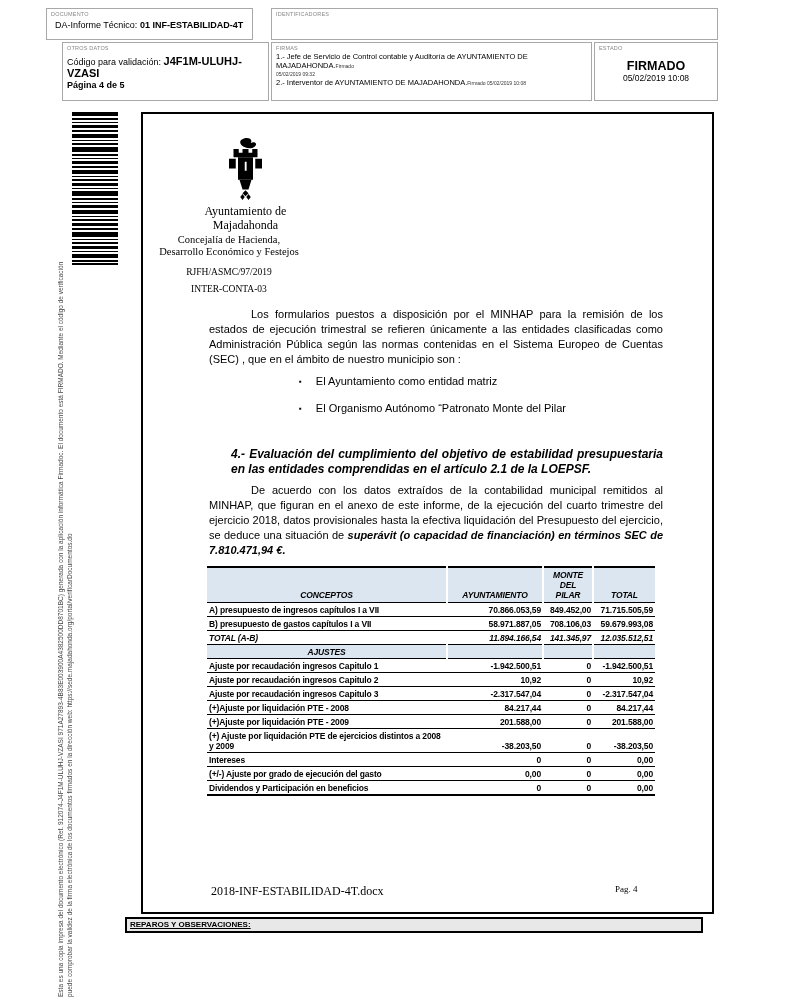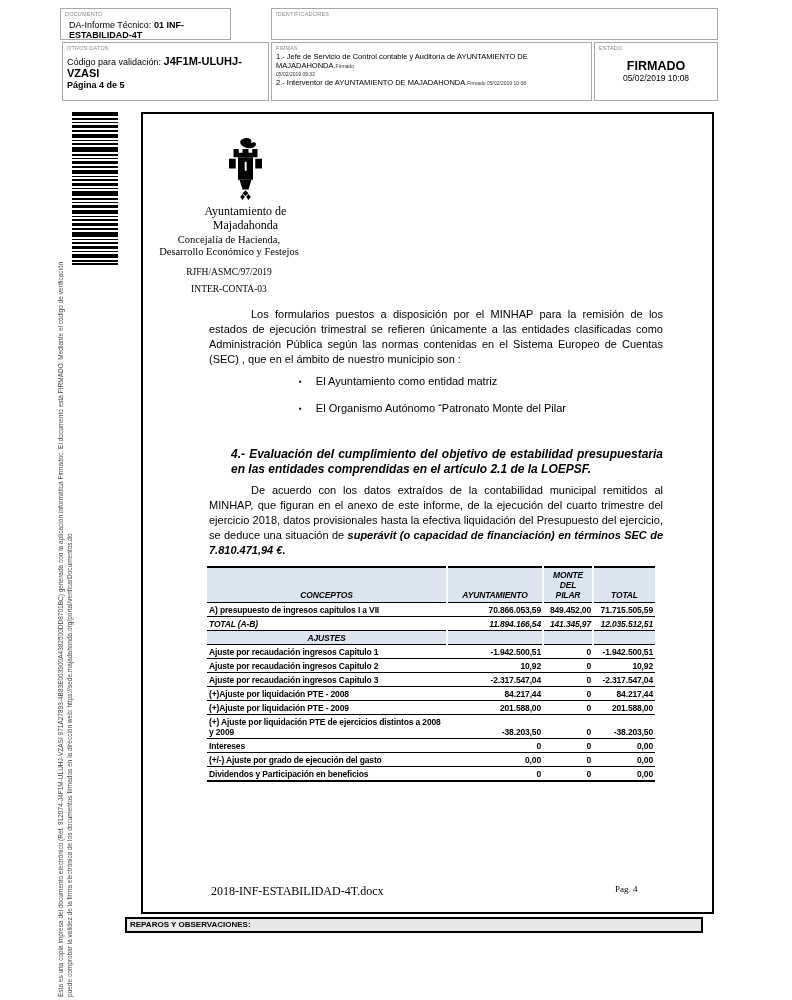--- a/index.html
+++ b/index.html
@@ -58,28 +58,28 @@
                     border-right:2px solid #fff;font-style:italic;}
   tr.row-section td:first-child{text-align:center;}
   tr.row-section td:last-child{border-right:none;}
   table.budget tr:last-child td{border-bottom:2px solid #000;}
   
   .pfoot-left{left:68px;top:770px;font-size:12px;text-align:right;}
   .pfoot-right{left:472px;top:770px;font-size:9px;}
   .reparos-bar{position:absolute;left:125px;top:917px;width:578px;height:16px;
                background:#e8e8e8;border:2px solid #000;box-sizing:border-box;
                font-size:8px;font-weight:bold;padding:1px 3px;}
-  .reparos-bar span{}
+  .reparos-bar span{text-decoration:underline;}
 </style>
 </head>
 <body>
 
 <div class="screen">
 
-  <div class="hbox" style="left:60px;top:8px;width:171px;height:32px;">
+  <div class="hbox" style="left:46px;top:8px;width:207px;height:32px;">
     <div class="hlabel">DOCUMENTO</div>
     <div class="doc-line"><span>DA-Informe Técnico: </span><span class="b">01 INF-ESTABILIDAD-4T</span></div>
   </div>
   <div class="hbox" style="left:271px;top:8px;width:447px;height:32px;">
     <div class="hlabel">IDENTIFICADORES</div>
   </div>
   <div class="hbox" style="left:62px;top:42px;width:207px;height:59px;">
     <div class="hlabel">OTROS DATOS</div>
     <div class="codigo-line"><span>Código para validación: </span><span class="codigo-value">J4F1M-ULUHJ-VZASI</span></div>
     <div class="pagina-line">Página 4 de 5</div>
@@ -197,20 +197,26 @@
             <th>TOTAL</th>
           </tr>
         </thead>
         <tbody>
             <tr class="row-normal">
               <td>A) presupuesto de ingresos capítulos I a VII</td>
               <td class="num">70.866.053,59</td>
               <td class="num">849.452,00</td>
               <td class="num">71.715.505,59</td>
             </tr>
+            <tr class="row-normal">
+              <td>B) presupuesto de gastos capítulos I a VII</td>
+              <td class="num">58.971.887,05</td>
+              <td class="num">708.106,03</td>
+              <td class="num">59.679.993,08</td>
+            </tr>
             <tr class="row-total">
               <td>TOTAL (A-B)</td>
               <td class="num">11.894.166,54</td>
               <td class="num">141.345,97</td>
               <td class="num">12.035.512,51</td>
             </tr>
             <tr class="row-section">
               <td>AJUSTES</td>
               <td class="num"></td>
               <td class="num"></td>

